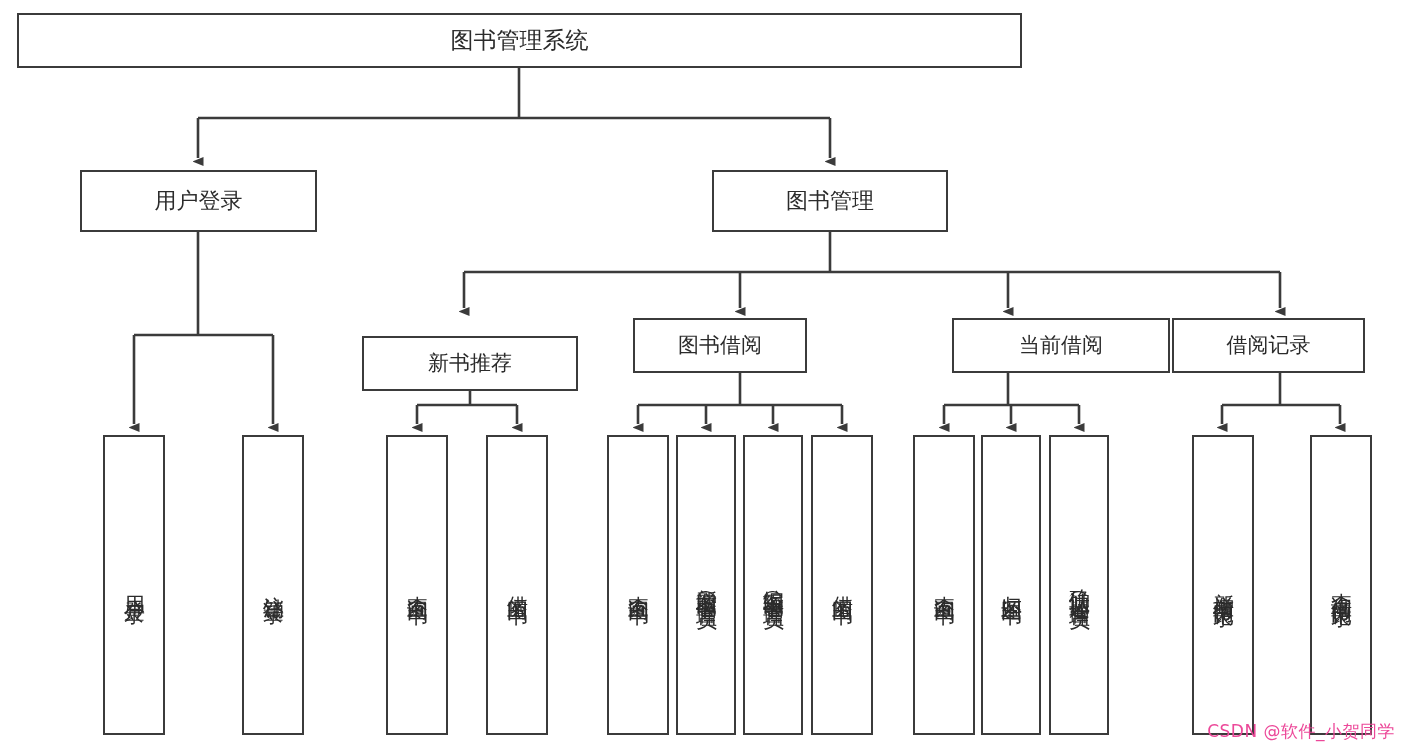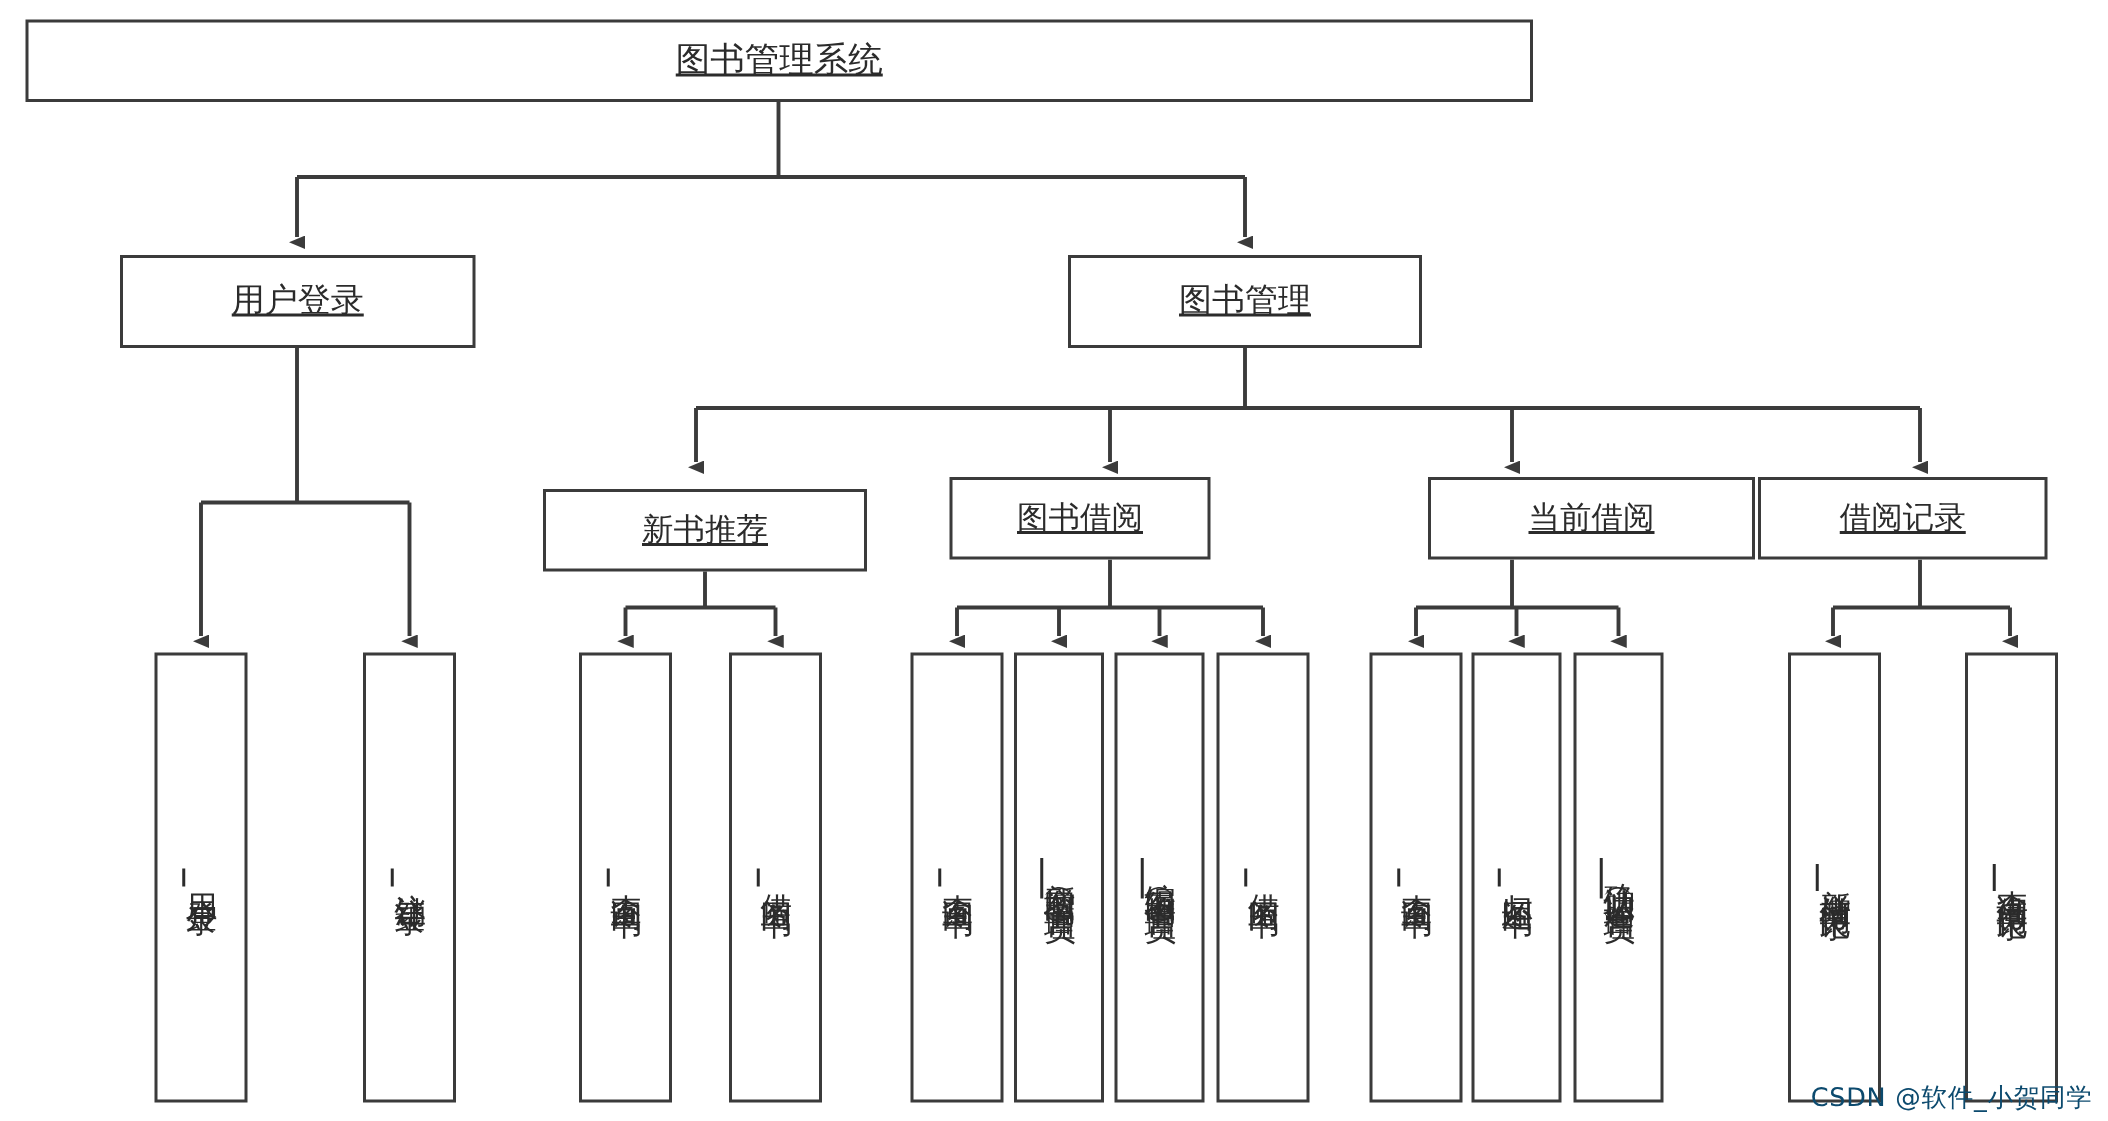--- a/index.html
+++ b/index.html
@@ -33,21 +33,20 @@
     display: flex;
     align-items: center;
     justify-content: center;
     z-index: 2;
   }
   .node-label {
     color: #2b2b2b;
     line-height: 1.18;
     white-space: nowrap;
     text-align: center;
-    text-decoration: underline;
   }
   .node.root .node-label {
     font-size: 23px;
   }
   .node.level2 .node-label {
     font-size: 22px;
   }
   .node.level3 .node-label {
     font-size: 21px;
   }
@@ -63,21 +62,21 @@
     letter-spacing: 3px;
     line-height: 1;
     max-height: 272px;
     white-space: nowrap;
   }
   #watermark {
     position: absolute;
     right: 10px;
     bottom: 4px;
     font-size: 17px;
-    color: #0c4a6e;
+    color: #ec4899;
     letter-spacing: 0.5px;
     z-index: 5;
     white-space: nowrap;
     pointer-events: none;
   }
 </style>
 </head>
 <body>
 
 <div id="diagram-root">
@@ -138,21 +137,21 @@
   </div>
 
   <div class="node level2" style="left:80px; top:170px; width:237px; height:62px;">
     <span class="node-label">用户登录</span>
   </div>
 
   <div class="node level2" style="left:712px; top:170px; width:236px; height:62px;">
     <span class="node-label">图书管理</span>
   </div>
 
-  <div class="node level3" style="left:362px; top:326px; width:216px; height:55px;">
+  <div class="node level3" style="left:362px; top:336px; width:216px; height:55px;">
     <span class="node-label">新书推荐</span>
   </div>
 
   <div class="node level3" style="left:633px; top:318px; width:174px; height:55px;">
     <span class="node-label">图书借阅</span>
   </div>
 
   <div class="node level3" style="left:952px; top:318px; width:218px; height:55px;">
     <span class="node-label">当前借阅</span>
   </div>

